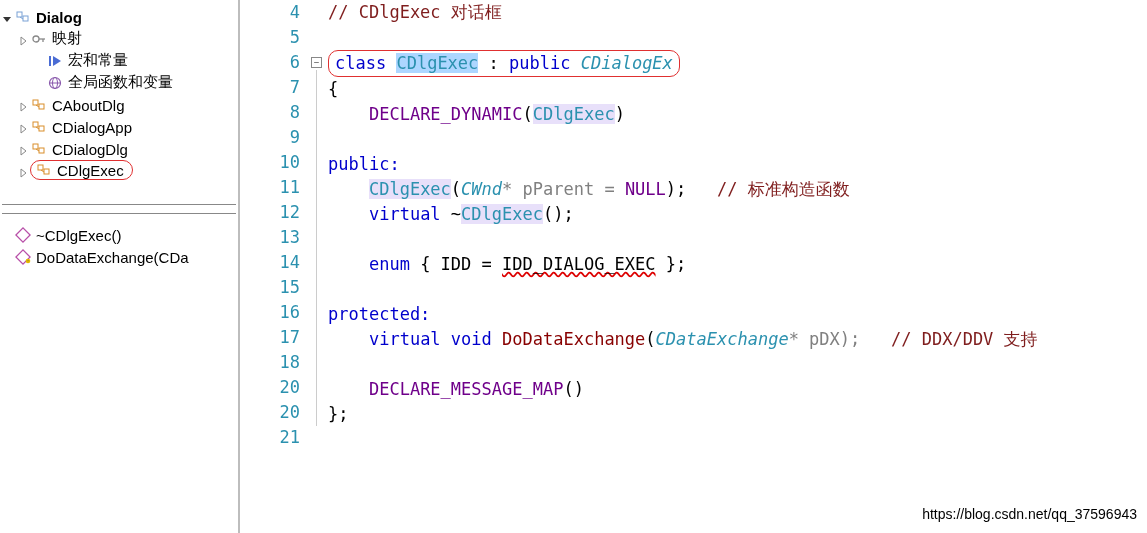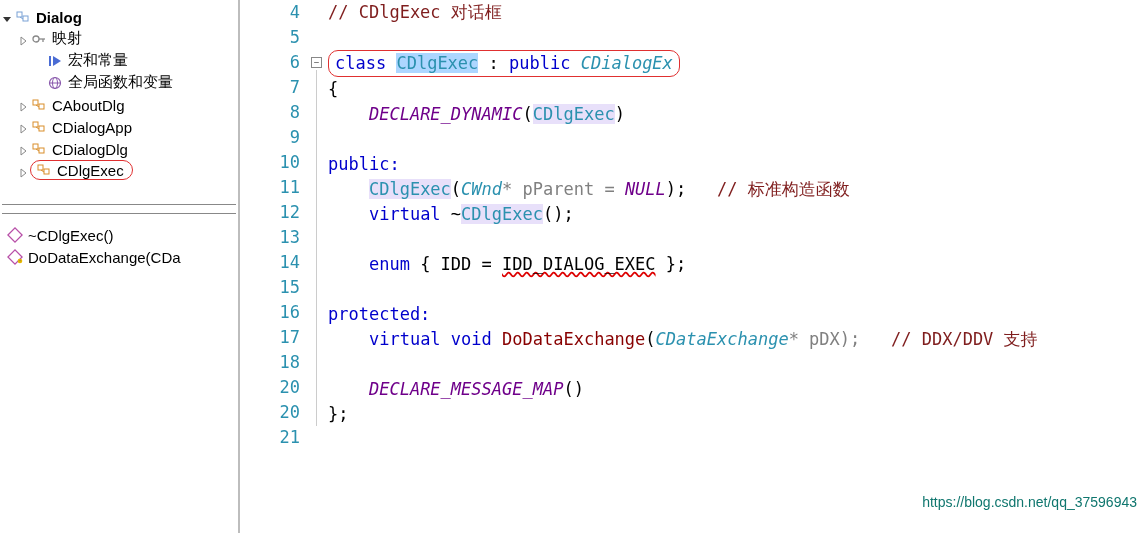--- a/index.html
+++ b/index.html
@@ -8,39 +8,39 @@
   .sidebar { width:240px; border-right:2px solid #bdbdbd; display:flex; flex-direction:column; }
   .tree { flex:0 0 auto; padding:4px 0 20px 0; }
   .tree-row { display:flex; align-items:flex-end; height:22px; white-space:nowrap; font-size:15px; }
   .arrow { width:14px; height:14px; display:inline-flex; align-items:center; justify-content:center; font-size:10px; color:#555; }
   .arrow.blank { visibility:hidden; }
   .icon { width:18px; height:18px; display:inline-flex; align-items:center; justify-content:center; margin-right:4px; }
   .lbl { color:#000; }
   .bold { font-weight:bold; }
   .circled { border:1.5px solid #e03030; border-radius:10px; padding:0 8px 0 4px; display:inline-flex; align-items:center; height:20px; }
   .divider { height:1px; background:#888; margin:4px 2px; }
-  .members { padding:4px 0; }
+  .members { padding:4px 8px; }
   .members .tree-row { padding-left:6px; }
   
   .lv0{padding-left:0px;} .lv1{padding-left:16px;} .lv2{padding-left:32px;}
   
   .editor { flex:1; display:flex; font-family:Consolas,"Microsoft YaHei",monospace; font-size:17px; padding-left:20px; position:relative; }
   .gutter { width:50px; text-align:right; color:#2b91af; padding-right:10px; user-select:none; line-height:25px; }
   .code { flex:1; position:relative; line-height:25px; }
   .outline { position:absolute; left:0; top:0; width:14px; height:100%; }
   .outline-line { position:absolute; left:6px; width:1px; background:#ccc; }
   .outline-box { position:absolute; left:1px; width:11px; height:11px; border:1px solid #888; background:#fff; display:flex; align-items:center; justify-content:center; font-size:9px; line-height:9px; color:#555; }
   .codeline { padding-left:18px; white-space:pre; }
   
-  .kw { color:#0000cc; } .cls { color:#2b91af; font-style:italic; } .macro{ color:#6f008a; font-style:italic;} .cmt{ color:#7f1d1d; } .param{color:#808080;} .clsplain{color:#2b91af;}
+  .kw { color:#0000cc; } .cls { color:#2b91af; font-style:italic; } .macro{ color:#6f008a; } .cmt{ color:#7f1d1d; } .param{color:#808080;} .clsplain{color:#2b91af;}
   .sel { background:#add6ff; }
   .rbox { border:1.5px solid #e03030; border-radius:10px; padding:0 6px; display:inline-block; }
   .hlref { background:#e8e0fa; }
   .wavy { text-decoration-line:underline; text-decoration-style:wavy; text-decoration-color:#d00; }
-  .watermark { position:absolute; right:10px; bottom:18px; color:#0f766e; font-size:14px; font-family:sans-serif; }
+  .watermark { position:absolute; right:10px; bottom:6px; color:#000000; font-size:14px; font-family:sans-serif; }
 </style>
 </head>
 <body>
 
 <div class="sidebar">
   <div class="tree">
 
     <div class="tree-row lv0">
       <span class="arrow">
         <svg width="10" height="10" viewBox="0 0 10 10">

